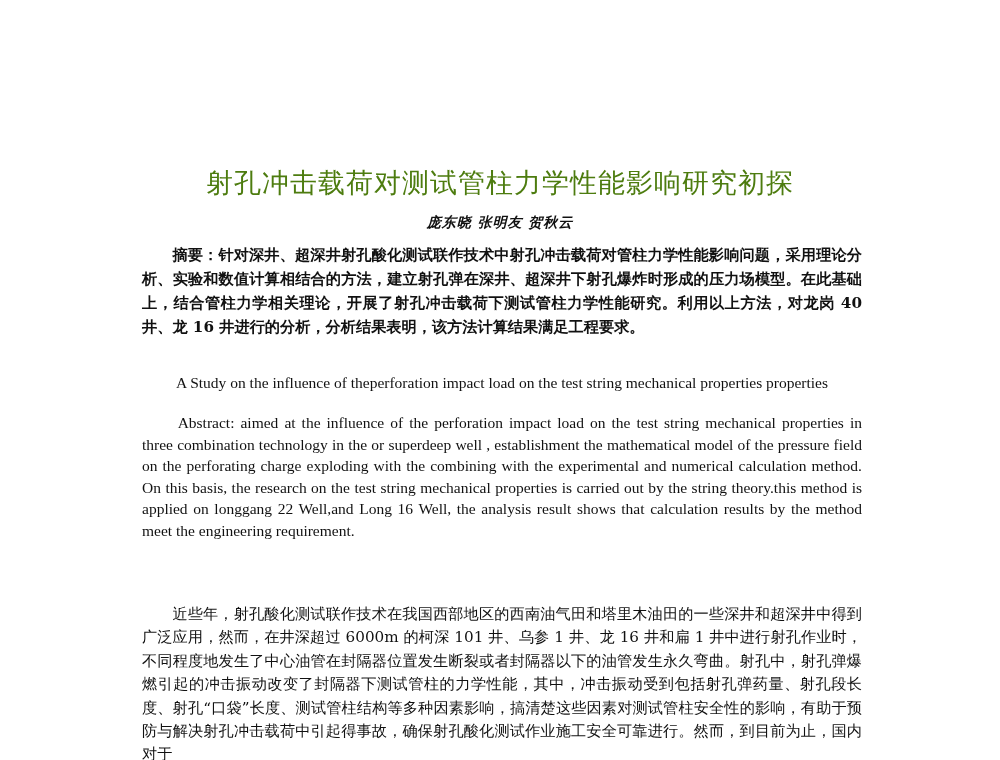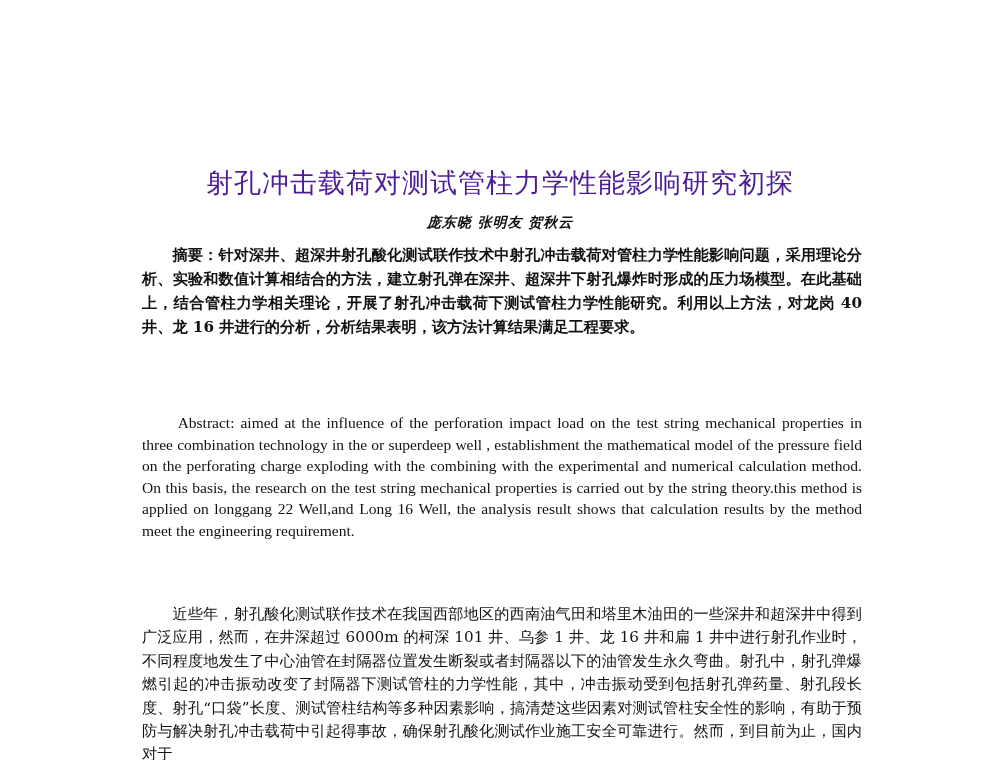--- a/index.html
+++ b/index.html
@@ -22,21 +22,21 @@
     }
     .title {
       position: absolute;
       left: 0; width: 1000px;
       top: 166px;
       text-align: center;
       font-family: "DejaVu Sans", "Liberation Sans", sans-serif;
       font-size: 27px;
       letter-spacing: 1px;
       line-height: 34px;
-      color: #4c1d95;
+      color: #4d7c0f;
     }
     .authors {
       position: absolute;
       left: 0; width: 1000px;
       top: 212px;
       text-align: center;
       font-family: "DejaVu Serif", "Liberation Serif", serif;
       font-size: 14px;
       font-weight: bold;
       font-style: italic;
@@ -93,19 +93,20 @@
 <body>
 
 <div class="page">
   <div class="title">射孔冲击载荷对测试管柱力学性能影响研究初探</div>
   <div class="authors">庞东晓 张明友 贺秋云</div>
 
   <div class="cn-abstract">
     <span class="label">摘要：</span><span>针对深井、超深井射孔酸化测试联作技术中射孔冲击载荷对管柱力学性能影响问题，采用理论分析、实验和数值计算相结合的方法，建立射孔弹在深井、超深井下射孔爆炸时形成的压力场模型。在此基础上，结合管柱力学相关理论，开展了射孔冲击载荷下测试管柱力学性能研究。利用以上方法，对龙岗 40 井、龙 16 井进行的分析，分析结果表明，该方法计算结果满足工程要求。</span>
   </div>
 
+  <div class="en-title">A Study on the influence of theperforation impact load on the test string mechanical properties properties</div>
 
   <div class="en-abstract">
     <span>Abstract:</span><span> aimed at the influence of the perforation impact load on the test string mechanical properties in three combination technology in the or superdeep well , establishment the mathematical model of the  pressure field on the perforating charge exploding with the combining with the experimental and numerical calculation method. On this basis, the research on the test string mechanical properties is carried out by the string theory.this method is applied on longgang 22 Well,and Long 16 Well, the analysis result shows that calculation results by the method meet the engineering requirement.</span>
   </div>
 
   <div class="body-text">近些年，射孔酸化测试联作技术在我国西部地区的西南油气田和塔里木油田的一些深井和超深井中得到广泛应用，然而，在井深超过 6000m 的柯深 101 井、乌参 1 井、龙 16 井和扁 1 井中进行射孔作业时，不同程度地发生了中心油管在封隔器位置发生断裂或者封隔器以下的油管发生永久弯曲。射孔中，射孔弹爆燃引起的冲击振动改变了封隔器下测试管柱的力学性能，其中，冲击振动受到包括射孔弹药量、射孔段长度、射孔“口袋”长度、测试管柱结构等多种因素影响，搞清楚这些因素对测试管柱安全性的影响，有助于预防与解决射孔冲击载荷中引起得事故，确保射孔酸化测试作业施工安全可靠进行。然而，到目前为止，国内对于</div>
 </div>
 
 </body></html>

